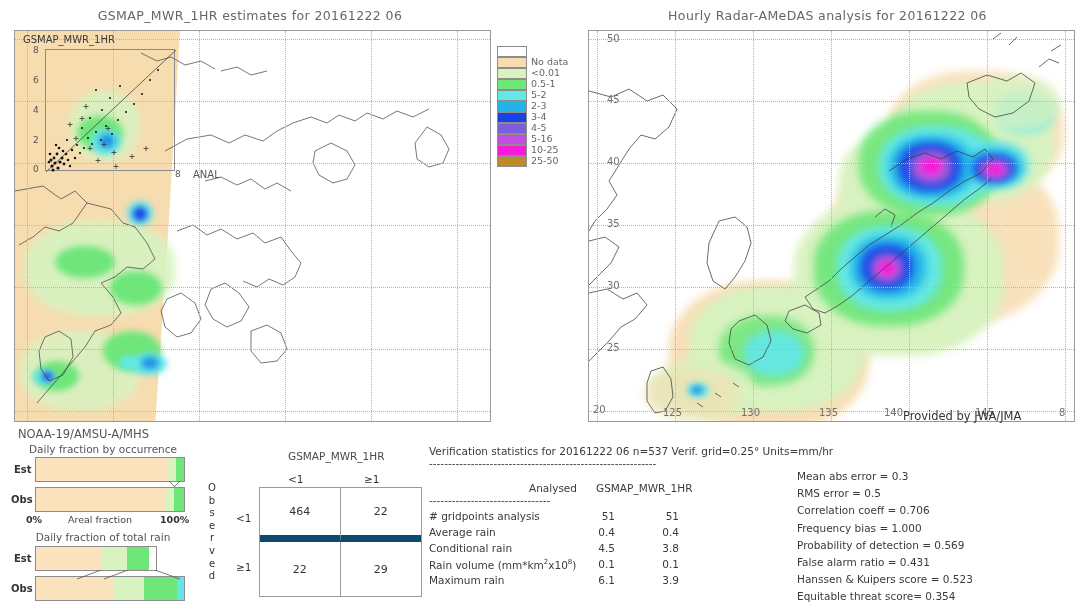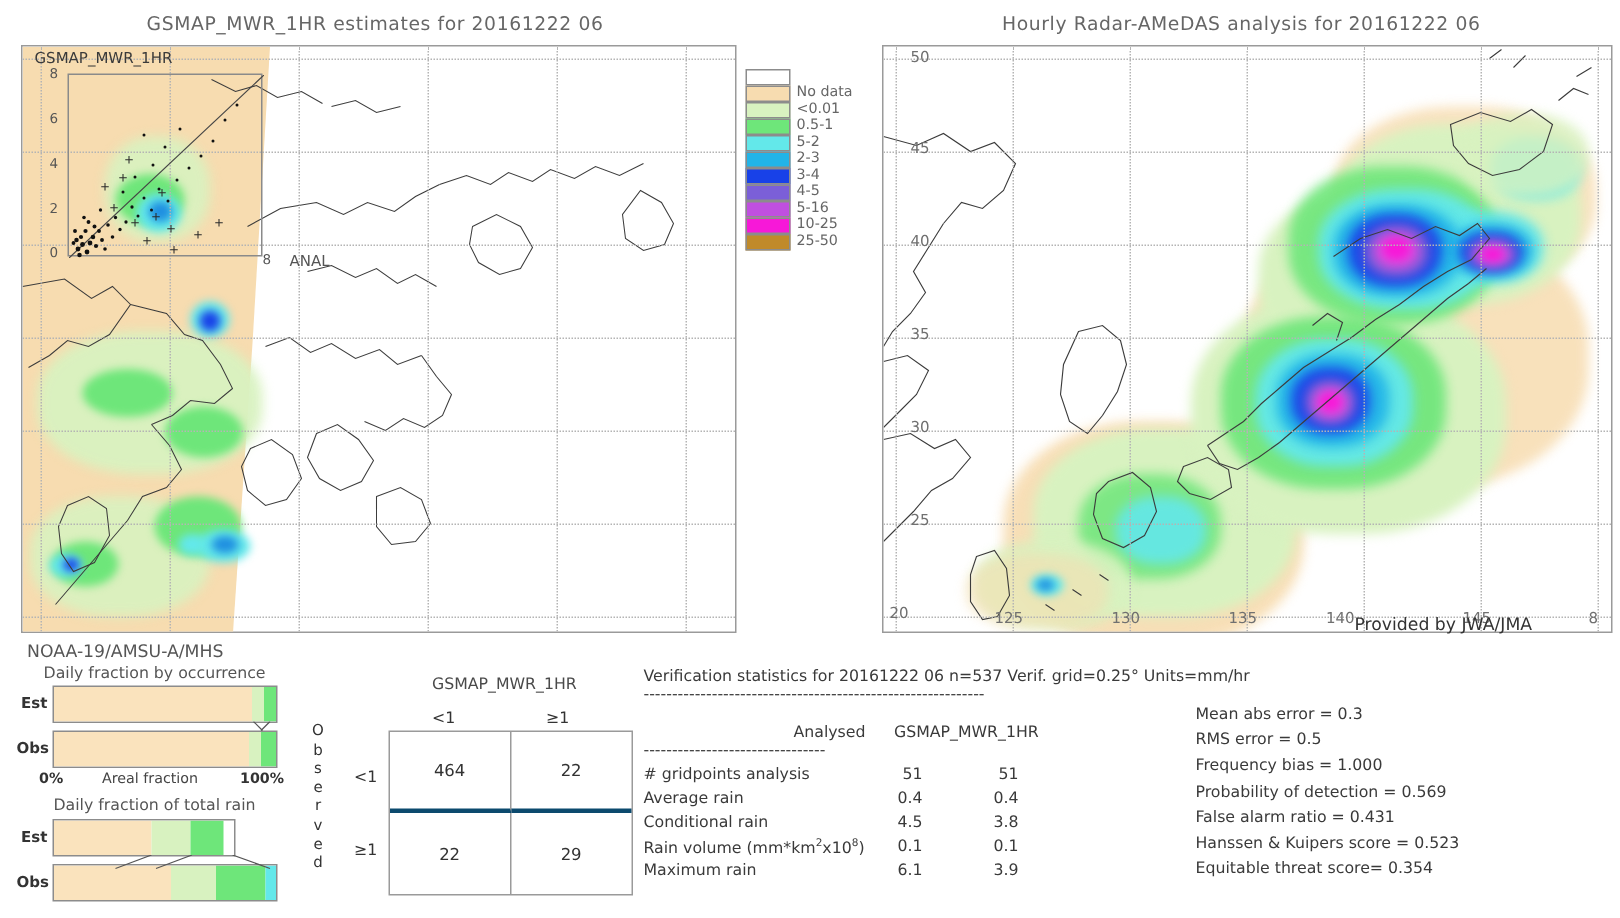--- a/index.html
+++ b/index.html
@@ -51,21 +51,21 @@
   .bar{position:absolute;border:1px solid #8c8c8c;box-sizing:border-box;overflow:hidden;display:flex;}
   .seg{height:100%;}
   .axlab{position:absolute;font-size:9.5px;color:#333;font-weight:bold;white-space:nowrap;}
 
   
   .ct-title{position:absolute;font-size:10.5px;color:#4a4a4a;white-space:nowrap;}
   .ct-col{position:absolute;font-size:10.5px;color:#333;white-space:nowrap;}
   .ct-table{position:absolute;border:1px solid #9a9a9a;box-sizing:border-box;display:grid;
             grid-template-columns:1fr 1fr;grid-template-rows:1fr 1fr;}
   .ct-cell{display:flex;align-items:center;justify-content:center;font-size:11px;color:#333;
-           border-right:1px solid #9a9a9a;border-bottom:3px solid #0c4a6e;box-sizing:border-box;}
+           border-right:1px solid #9a9a9a;border-bottom:7px solid #0c4a6e;box-sizing:border-box;}
   .ct-cell:nth-child(2n){border-right:none;}
   .ct-cell:nth-child(n+3){border-bottom:none;}
   .obs-v{position:absolute;font-size:10px;color:#333;line-height:12.6px;text-align:center;width:12px;}
   .rowlab{position:absolute;font-size:10.5px;color:#333;}
 
   
   .vs{position:absolute;font-size:10.5px;color:#3a3a3a;white-space:nowrap;}
   .vs-dash{position:absolute;font-size:10.5px;color:#3a3a3a;white-space:nowrap;letter-spacing:0px;}
   .vs-row{position:relative;height:16px;}
   .vs-name{position:absolute;left:0;font-size:10.5px;color:#3a3a3a;white-space:nowrap;}
@@ -490,18 +490,19 @@
     <div class="vs-row">
       <span class="vs-name">Maximum rain</span>
       <span class="vs-a">6.1</span>
       <span class="vs-b">3.9</span>
     </div>
   </div>
 
 <div style="position:absolute;left:797px;top:470px;width:280px;" id="vsscores">
     <div class="score">Mean abs error = 0.3</div>
     <div class="score">RMS error = 0.5</div>
+    <div class="score">Correlation coeff = 0.706</div>
     <div class="score">Frequency bias = 1.000</div>
     <div class="score">Probability of detection = 0.569</div>
     <div class="score">False alarm ratio = 0.431</div>
     <div class="score">Hanssen &amp; Kuipers score = 0.523</div>
     <div class="score">Equitable threat score= 0.354</div>
   </div>
 
 </body></html>

